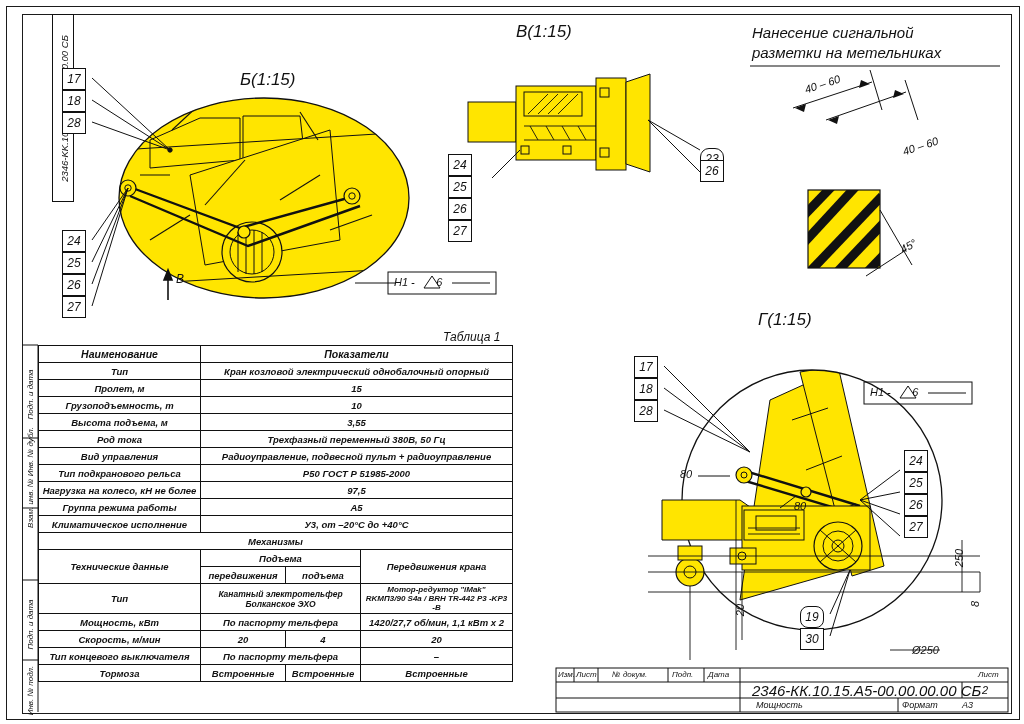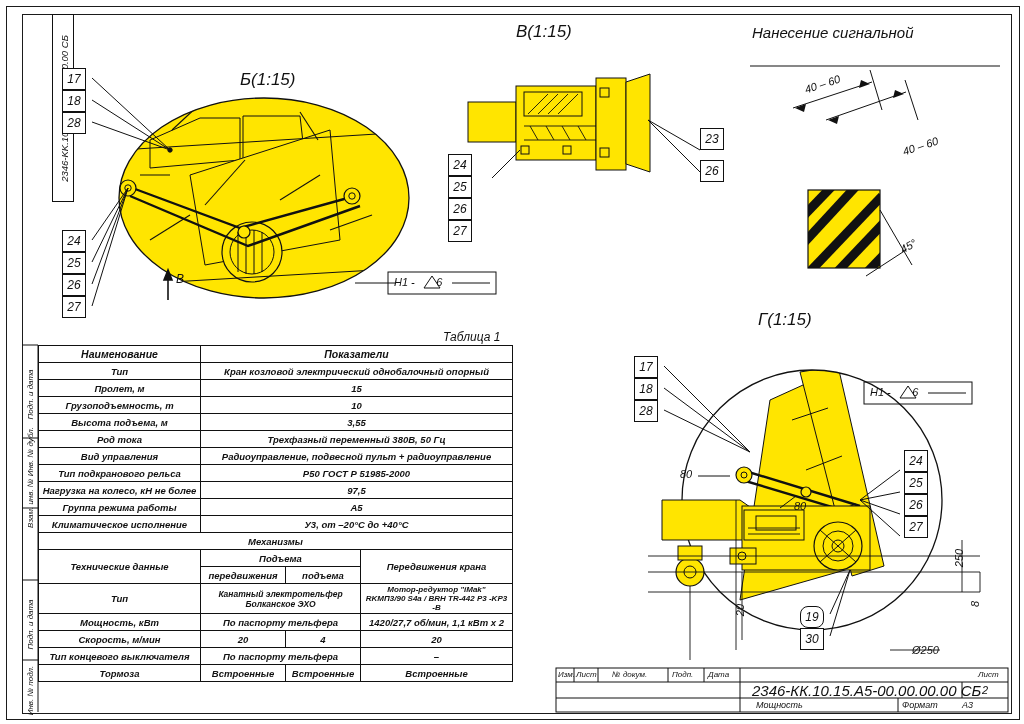--- a/index.html
+++ b/index.html
@@ -43,20 +43,21 @@
   <span class="vtxt" style="left:-10px;top:390px;width:80px;text-align:center;">Подп. и дата</span>
   <span class="vtxt" style="left:-40px;top:473px;width:140px;text-align:center;">Взам. инв. № Инв. № дубл.</span>
   <span class="vtxt" style="left:-10px;top:620px;width:80px;text-align:center;">Подп. и дата</span>
   <span class="vtxt" style="left:-12px;top:686px;width:84px;text-align:center;">Инв. № подл.</span>
 
   <div class="txt title" style="left:240px;top:70px;">Б(1:15)</div>
   <div class="txt title" style="left:516px;top:22px;text-align:center;">В(1:15)</div>
   <div class="txt title" style="left:758px;top:310px;">Г(1:15)</div>
 
   <div class="txt" style="left:752px;top:24px;font-size:15px;font-style:italic;">Нанесение сигнальной</div>
+  <div class="txt" style="left:752px;top:44px;font-size:15px;font-style:italic;">разметки на метельниках</div>
   <svg width="1024" height="724">
     <line x1="750" y1="66" x2="1000" y2="66" stroke="#111" stroke-width="1.2"></line>
   </svg>
 
   <svg width="1024" height="724">
     <defs>
       <clipPath id="ellclip">
           <ellipse cx="264" cy="198" rx="145" ry="100"></ellipse>
         </clipPath>
     </defs>
@@ -163,21 +164,21 @@
     <g stroke="#111" stroke-width="1" fill="none">
       <line x1="492" y1="178" x2="520" y2="150"></line>
       <line x1="700" y1="150" x2="648" y2="120"></line>
       <line x1="700" y1="172" x2="648" y2="120"></line>
     </g>
   </svg>
   <div class="box" style="left:448px;top:154px;width:22px;height:20px;">24</div>
   <div class="box" style="left:448px;top:176px;width:22px;height:20px;">25</div>
   <div class="box" style="left:448px;top:198px;width:22px;height:20px;">26</div>
   <div class="box" style="left:448px;top:220px;width:22px;height:20px;">27</div>
-  <div class="box" style="left:700px;top:128px;width:22px;height:20px;">23</div>
+  <div class="box" style="left:700px;top:148px;width:22px;height:20px;border-radius:9px;">23</div>
   <div class="box" style="left:700px;top:160px;width:22px;height:20px;">26</div>
 
   <svg width="1024" height="724">
     <defs>
       <clipPath id="hclip">
           <rect x="808" y="190" width="72" height="78"></rect>
         </clipPath>
     </defs>
     <rect x="808" y="190" width="72" height="78" fill="#ffe500" stroke="#111" stroke-width="1.2"></rect>
     <g clip-path="url(#hclip)" stroke="#111" stroke-width="9">

